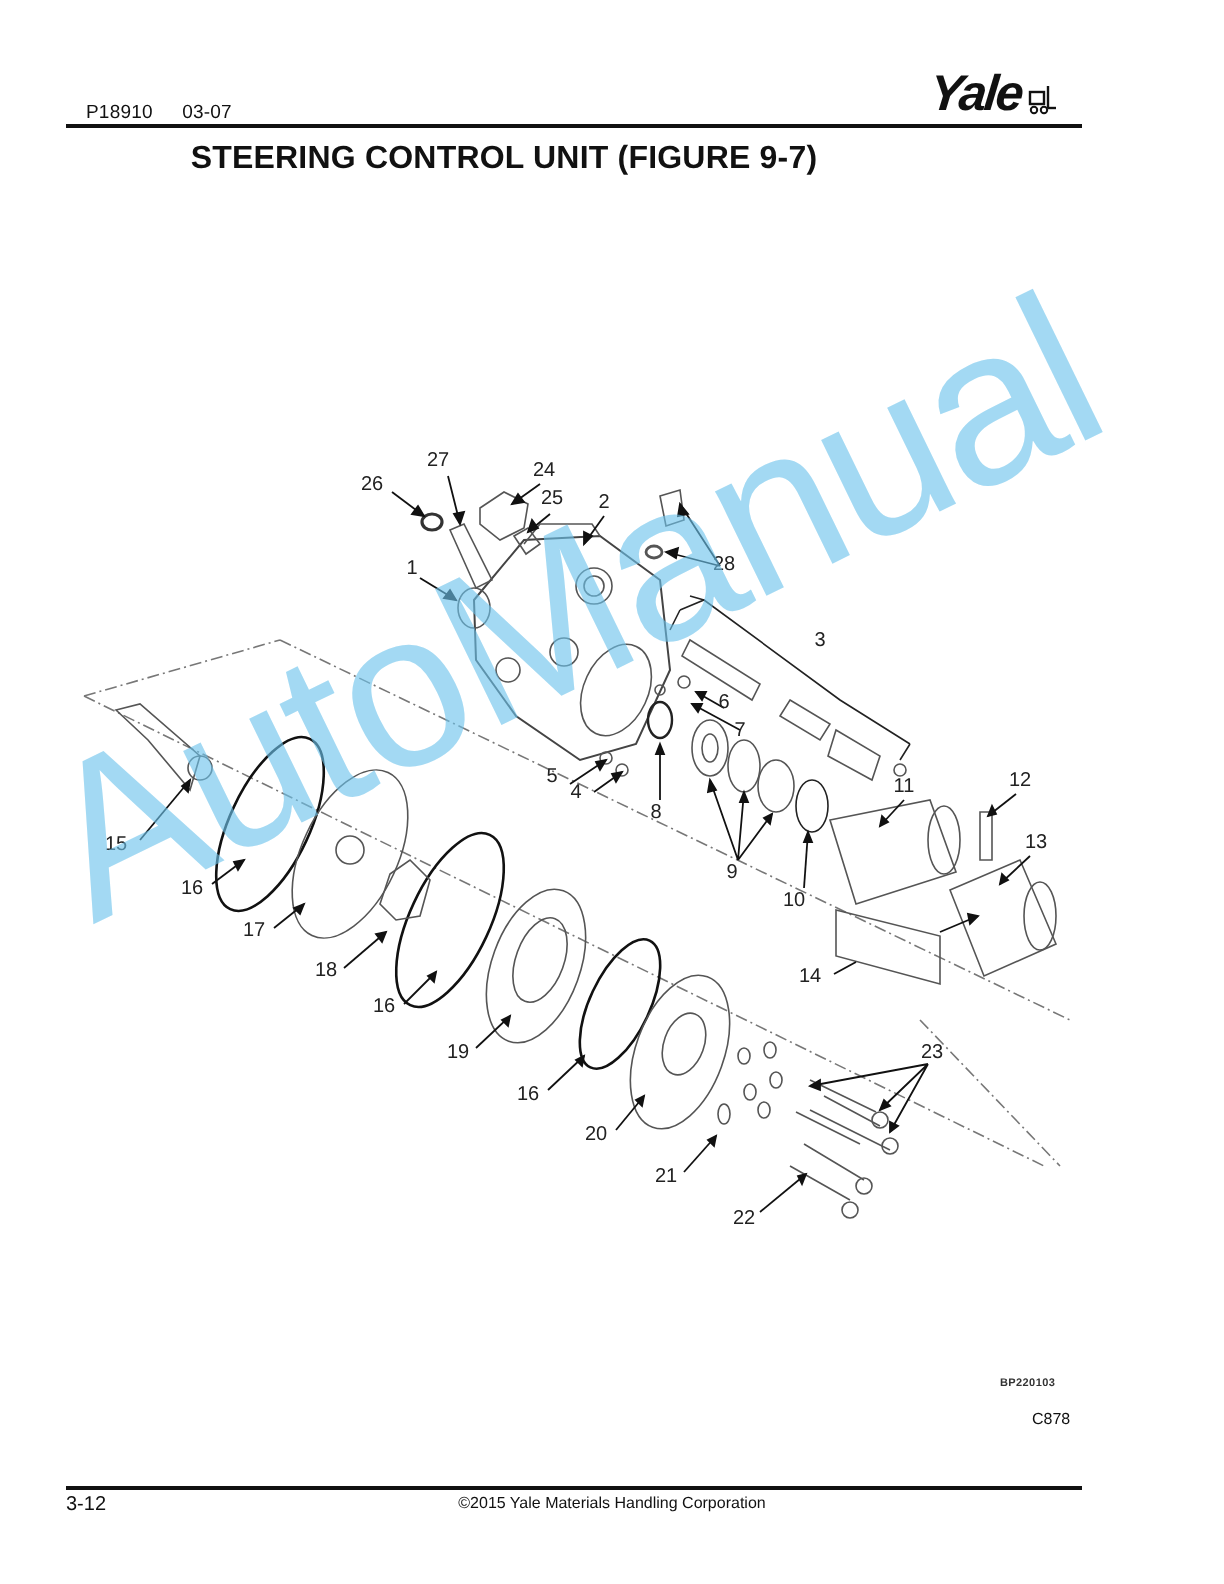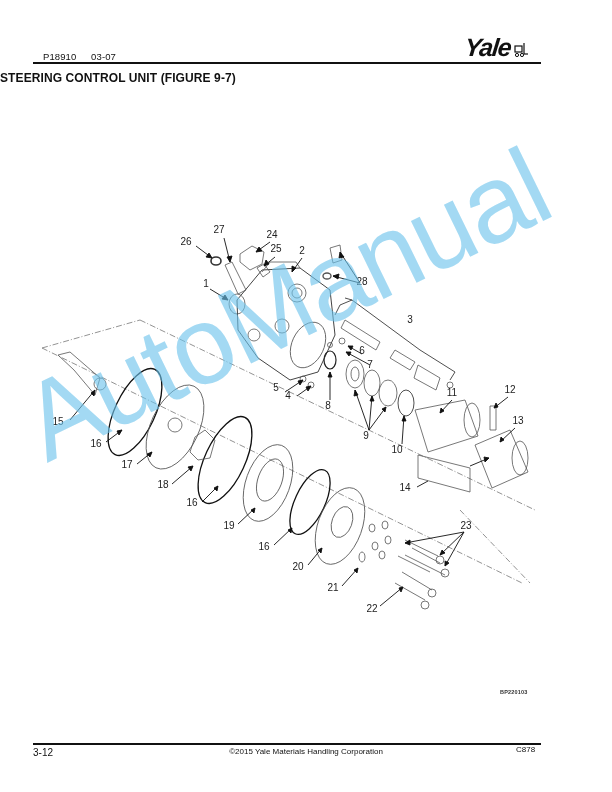--- a/index.html
+++ b/index.html
@@ -5,28 +5,28 @@
   html, body { margin: 0; padding: 0; background: #ffffff; }
   body { width: 612px; height: 792px; position: relative; overflow: hidden;
          font-family: "Liberation Sans", sans-serif; color: #111; }
   .hdr-left { position: absolute; left: 43px; top: 51px; font-size: 9.5px; letter-spacing: 0.1px; }
   .hdr-left span + span { margin-left: 12px; }
   .logo { position: absolute; left: 465px; top: 33px; height: 26px; display: flex; align-items: flex-end; }
   .logo-text { font-family: "Liberation Sans", sans-serif; font-weight: bold; font-style: italic;
                font-size: 25px; letter-spacing: -1.2px; line-height: 24px; color: #111;
                transform: skewX(-6deg); }
   .rule-top { position: absolute; left: 33px; top: 62px; width: 508px; height: 2px; background: #111; }
-  .title { position: absolute; left: 0; width: 504px; top: 71px; 
-           font-size: 12px; font-weight: bold; letter-spacing: 0.1px; }
+  .title { position: absolute; left: 0; width: 504px; top: 71px; text-align: center;
+           font-size: 16px; font-weight: bold; letter-spacing: 0.1px; }
   .figure { position: absolute; left: 0; top: 0; width: 612px; height: 792px; }
   .figcode { position: absolute; left: 500px; top: 689px; font-size: 5.5px; font-weight: bold; color: #333; letter-spacing: 0.2px; }
   .rule-bot { position: absolute; left: 33px; top: 743px; width: 508px; height: 2px; background: #111; }
   .ftr-left { position: absolute; left: 33px; top: 747px; font-size: 10px; }
   .ftr-center { position: absolute; left: 0; width: 612px; top: 747px; text-align: center; font-size: 8px; }
-  .ftr-right { position: absolute; left: 516px; top: 705px; font-size: 8px; margin-top: 40px; }
+  .ftr-right { position: absolute; left: 516px; top: 705px; font-size: 8px; }
   .watermark { position: absolute; left: 30px; top: 365px; font-size: 110px; font-weight: normal;
                font-family: "Liberation Sans", sans-serif; color: #6cc3ec; opacity: 0.62;
                transform: rotate(-26deg); transform-origin: left center; letter-spacing: -2px;
                white-space: nowrap; pointer-events: none; }
   .callout { font-family: "Liberation Sans", sans-serif; font-size: 10px; fill: #222; }
 </style>
 </head>
 <body>
 
 <div class="hdr-left">

